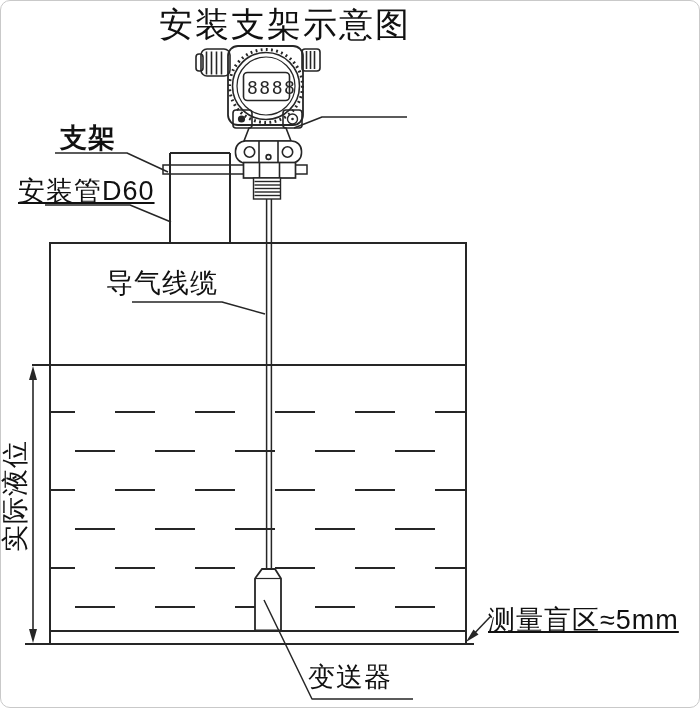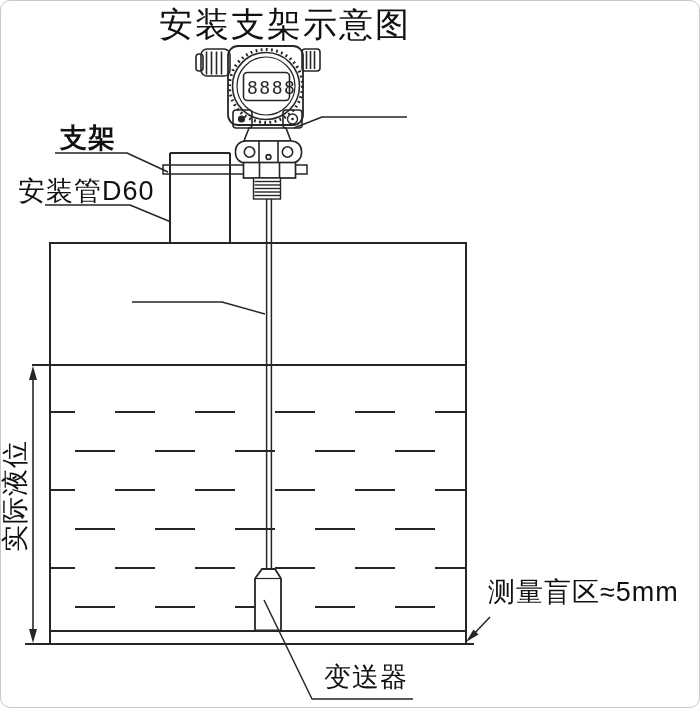--- a/index.html
+++ b/index.html
@@ -137,17 +137,18 @@
 
     <g stroke-width="1.5">
       <line x1="490" y1="617" x2="470" y2="638"></line>
       <polygon points="466,642 478.5,634.5 473.5,629.5" fill="#262626" stroke="none"></polygon>
     </g>
   </svg>
 
   <div class="title">安装支架示意图</div>
 
   <div class="lbl" style="left:60px;top:124px;font-weight:bold;">支架</div>
-  <div class="lbl" style="left:18px;top:177px;">安装管D60</div>
+  <div class="lbl" style="left:18px;top:177px;text-decoration:underline;">安装管D60</div>
+  <div class="lbl" style="left:106px;top:269px;">导气线缆</div>
   <div class="lbl vert">实际液位</div>
-  <div class="lbl" style="left:488px;top:578px;">测量盲区≈5mm</div>
-  <div class="lbl" style="left:324px;top:663px;">变送器</div>
+  <div class="lbl" style="left:488px;top:606px;text-decoration:underline;">测量盲区≈5mm</div>
+  <div class="lbl" style="left:308px;top:663px;">变送器</div>
 </div>
 
 </body></html>

